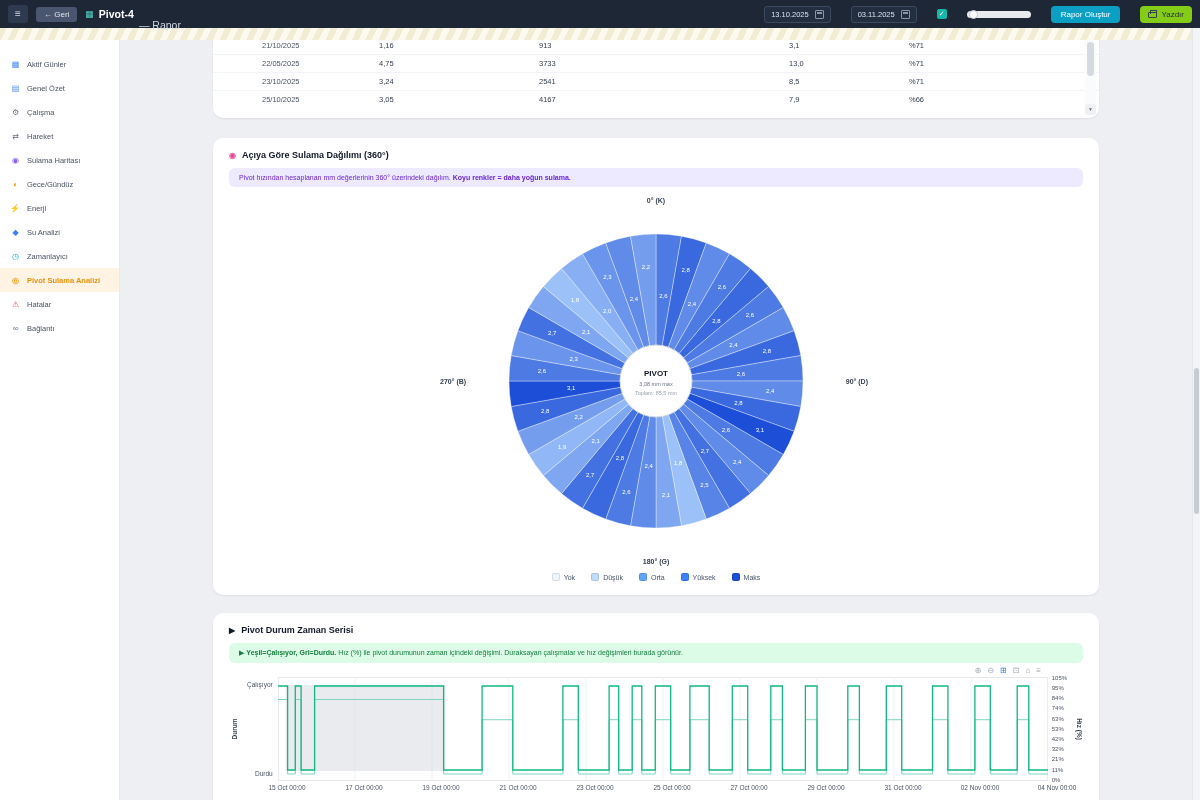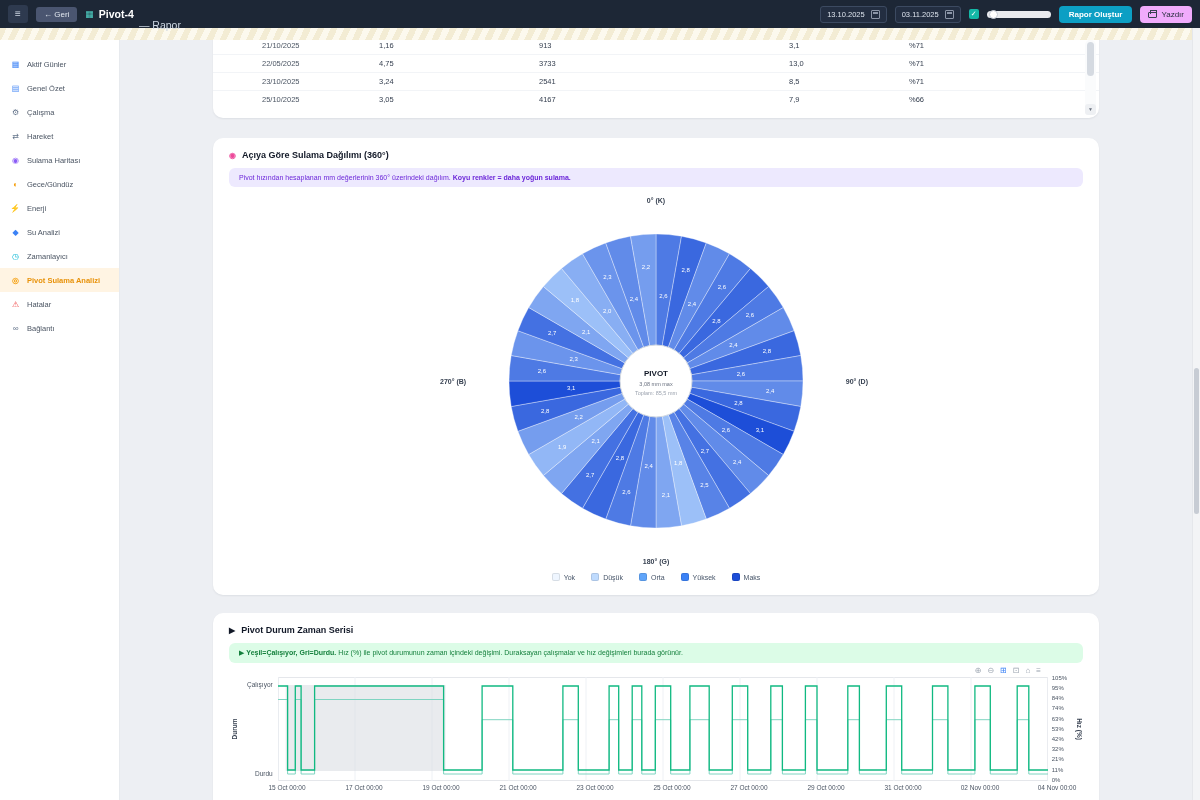--- a/index.html
+++ b/index.html
@@ -9,33 +9,33 @@
   
   .topbar { position:absolute; top:0; left:0; width:1200px; height:28px; background:#1d2736;
             display:flex; align-items:center; justify-content:space-between; padding:0 8px; z-index:30; }
   .tb-left { display:flex; align-items:center; gap:8px; }
   .hamburger { width:20px; height:18px; background:#2e3a4f; border-radius:3px; color:#cbd5e1;
                font-size:10px; line-height:18px; text-align:center; cursor:pointer; }
   .back-btn { background:#4a5570; color:#e2e8f0; font-size:8px; padding:3px 8px; border-radius:3px; cursor:pointer; }
   .app-title { display:flex; align-items:center; gap:5px; font-size:10.5px; color:#ffffff; font-weight:bold; }
   .title-icon { font-size:9px; color:#4fd1c5; font-weight:normal; }
   .title-suffix { font-weight:normal; color:#cbd5e1;margin-top:22px; }
-  .tb-right { display:flex; align-items:center; gap:8px; }
+  .tb-right { display:flex; align-items:center; gap:20px; }
   .date-input { display:flex; align-items:center; gap:6px; background:#232e41; border:1px solid #3c4a61;
                 border-radius:3px; padding:3px 6px; font-size:7.5px; color:#dbe2ec; cursor:pointer; }
   .cal-icon { width:9px; height:9px; border:1px solid #8b95a7; border-radius:1px; position:relative; }
   .cal-icon:before { content:""; position:absolute; top:1px; left:1px; right:1px; height:2px; background:#8b95a7; }
   .checkbox { width:10px; height:10px; background:#14b8a6; border-radius:2px; color:#fff; font-size:7px;
               line-height:10px; text-align:center; cursor:pointer; }
   .slider-track { width:64px; height:7px; background:#e8eaee; border-radius:4px; position:relative; cursor:pointer; }
   .slider-knob { position:absolute; left:2px; top:-1px; width:9px; height:9px; background:#fff;
                  border:1px solid #c3c9d4; border-radius:50%; }
-  .btn-primary { background:#0c9fc4; color:#fff; font-size:8px; font-weight:bold; padding:4px 10px;
+  .btn-primary { background:#0c9fc4; color:#fff; font-size:8px; font-weight:normal; padding:4px 10px;
                  border-radius:4px; cursor:pointer; }
-  .btn-light { background:#f0abfc; color:#1f2937; font-size:8px; padding:4px 8px; border-radius:4px;
+  .btn-light { background:#84cc16; color:#1f2937; font-size:8px; padding:4px 8px; border-radius:4px;
                display:flex; gap:4px; align-items:flex-start; cursor:pointer; }
   .printer-icon { width:9px; height:6px; border:1px solid #374151; border-radius:1px; position:relative; margin-top:2px; }
   .printer-icon:before { content:""; position:absolute; top:-3px; left:1px; width:5px; height:3px;
                          border:1px solid #374151; border-bottom:none; }
 
   
   .hazard { position:absolute; top:28px; left:0; width:1200px; height:12px; z-index:25;
             background:repeating-linear-gradient(115deg,#f3ecd4 0px,#f3ecd4 6px,#fcf9ee 6px,#fcf9ee 12px); }
 
   

